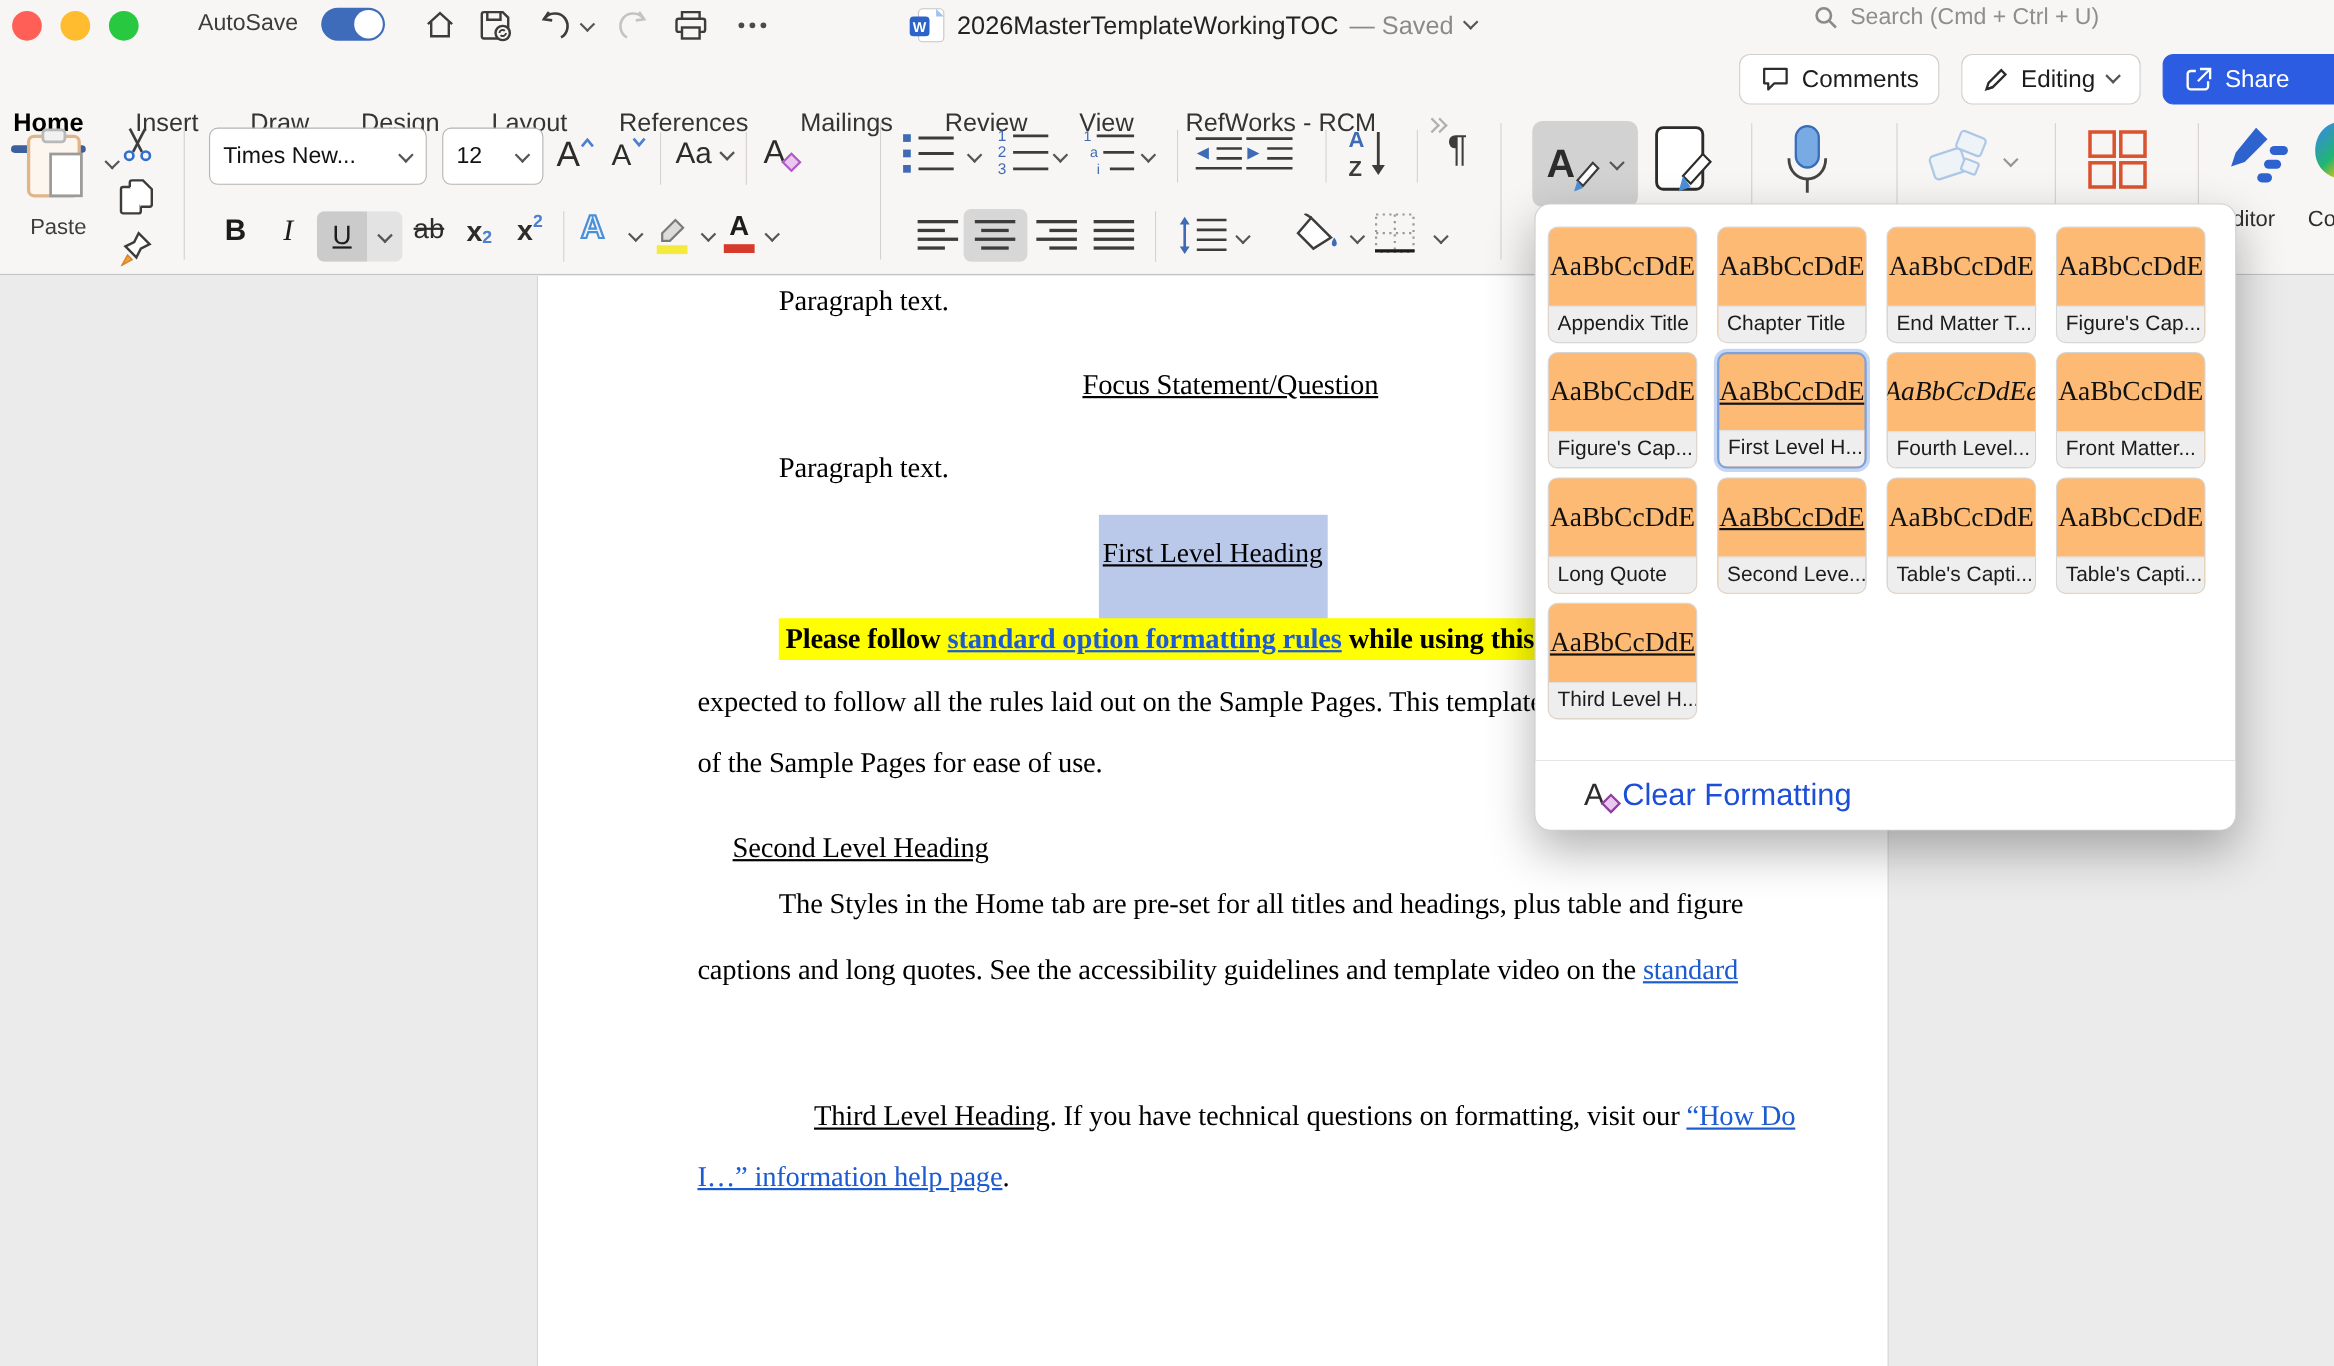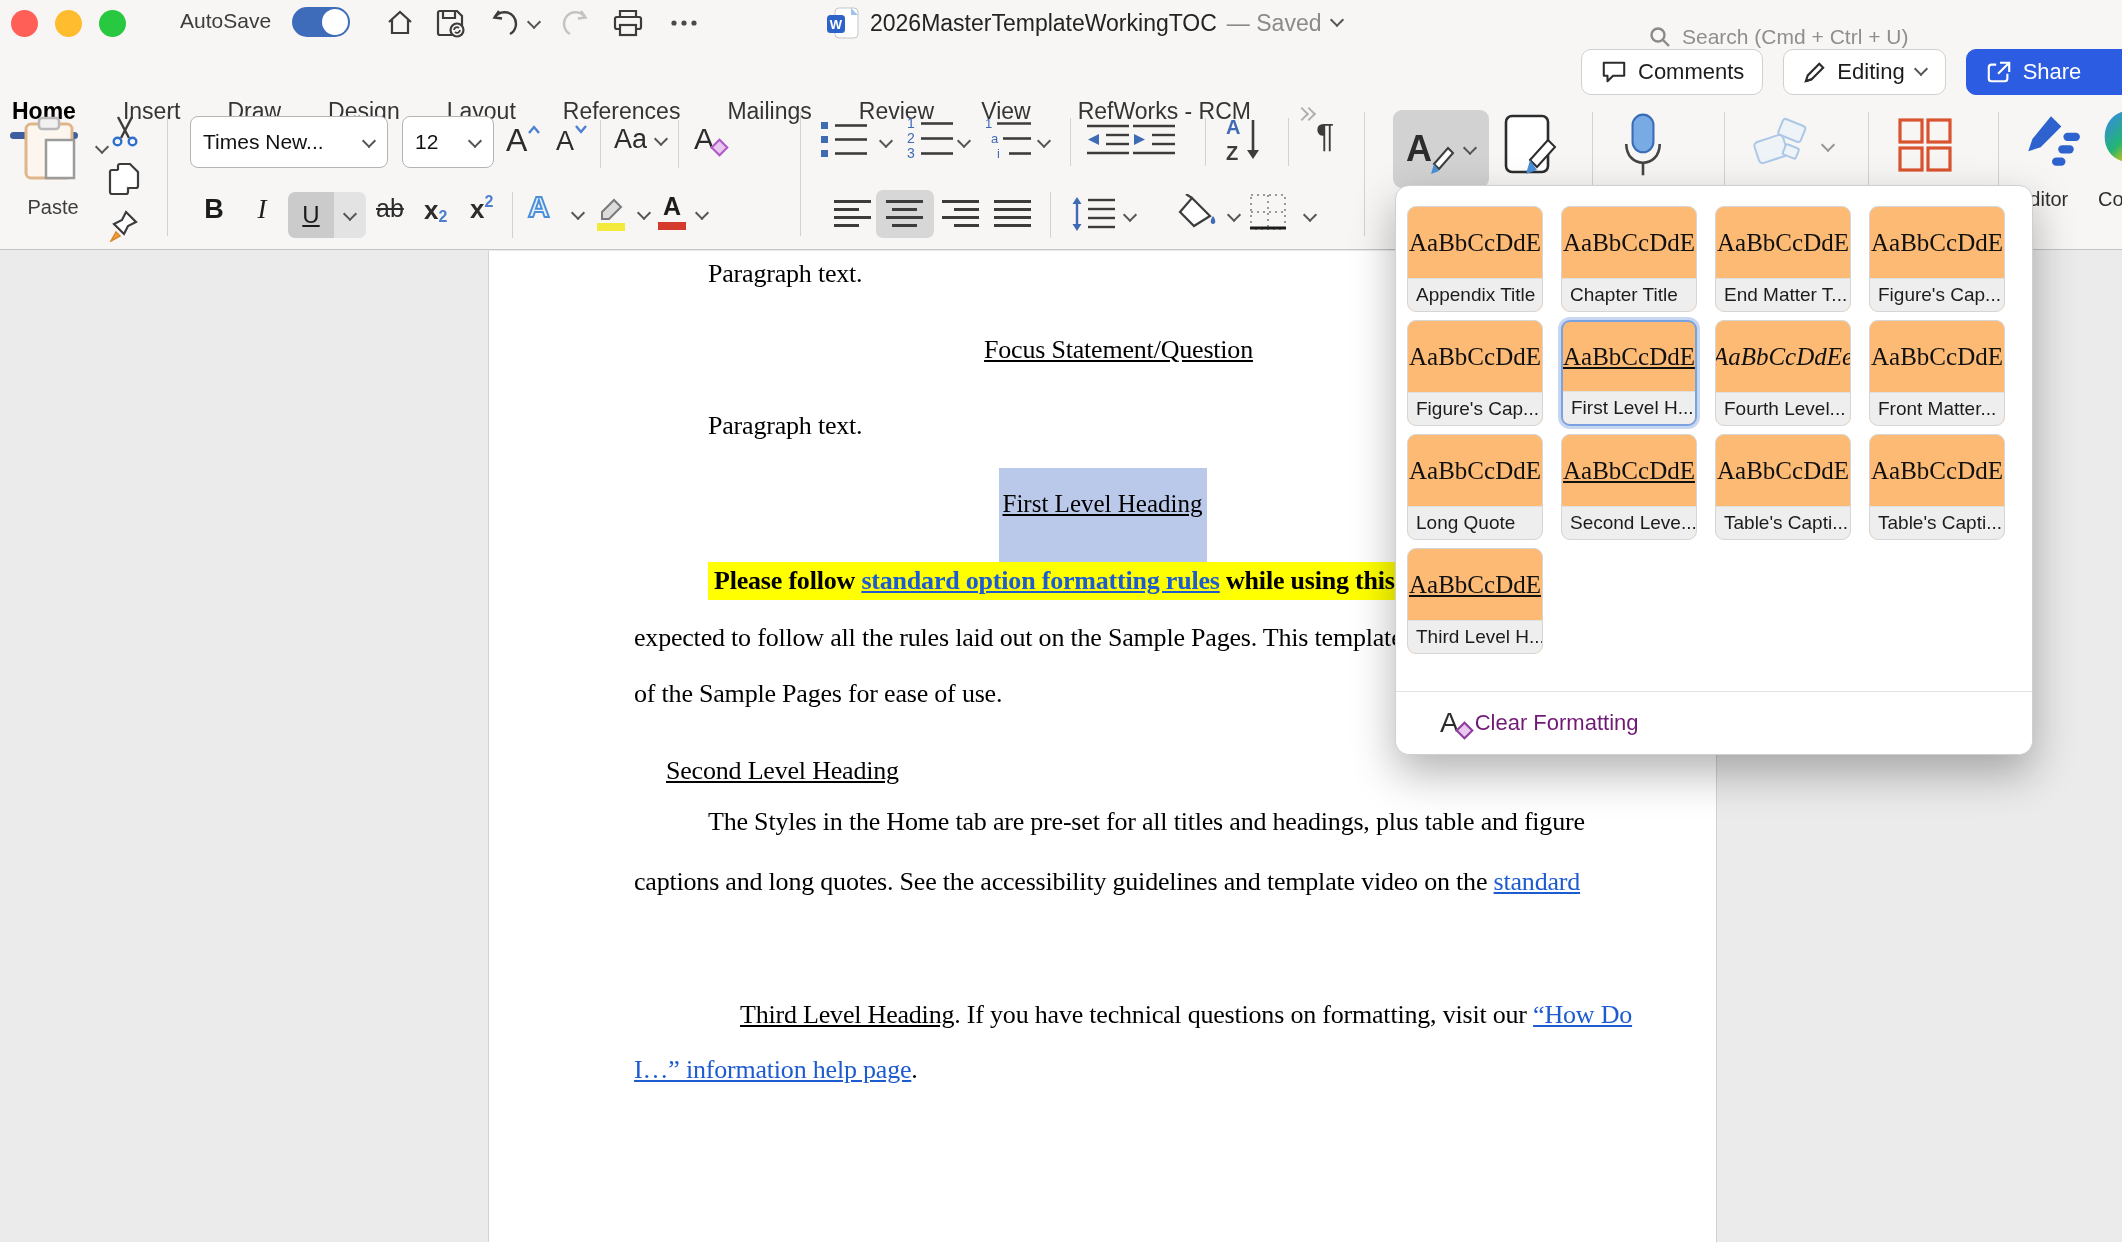--- a/index.html
+++ b/index.html
@@ -15,21 +15,21 @@
   .tl.red{ left:11px; background:#ff5f57; } .tl.yel{ left:55px; background:#febc2e; } .tl.grn{ left:99px; background:#28c840; }
   .autosave { position:absolute; left:180px; top:9px; font-size:21px; color:#3c3c3c; }
   .toggle { position:absolute; left:292px; top:7px; width:58px; height:30px; border-radius:15px; background:#3f6cba; }
   .toggle .knob { position:absolute; right:2px; top:2px; width:26px; height:26px; border-radius:50%; background:#fff; }
   .qbtn { position:absolute; top:7px; width:36px; height:32px; display:flex; align-items:center; justify-content:center; }
   .chev { width:12px; height:12px; position:relative; }
   .chev::before { content:""; position:absolute; left:1px; top:0; width:8px; height:8px; border-right:2.4px solid #555; border-bottom:2.4px solid #555; transform:rotate(45deg); }
   .doc-title { position:absolute; left:826px; top:6px; display:flex; align-items:center; gap:10px; }
   .doc-title .t { font-size:23px; color:#232323; }
   .doc-title .saved { font-size:23px; color:#8a8a8a; }
-  .search { position:absolute; left:1648px; top:25px; display:flex; align-items:flex-end; gap:10px; }
+  .search { position:absolute; left:1648px; top:4px; display:flex; align-items:flex-end; gap:10px; }
   .search .ph { font-size:21px; color:#8e8e8e; }
 
   
   .tabsrow { position:absolute; top:44px; left:0; right:0; height:56px; }
   .tabs { position:absolute; left:12px; top:10px; display:flex; gap:47px; align-items:baseline; }
   .tab { font-size:23px; color:#343434; padding-bottom:6px; position:relative; white-space:nowrap; }
   .tab.active { color:#000; font-weight:700;margin-top:44px; }
   .tab.active::after { content:""; position:absolute; left:-2px; right:-2px; bottom:-8px; height:7px; border-radius:4px; background:#3d5f9e; }
   .moretabs { display:flex; margin-left:2px; }
   .moretabs span { width:10px; height:10px; border-top:2.4px solid #b0b0b0; border-right:2.4px solid #b0b0b0; transform:rotate(45deg); margin-left:-3px; margin-top:4px; }
@@ -67,21 +67,21 @@
   .panel { position:absolute; left:1395px; top:185px; width:638px; height:570px; background:#fff; border:1px solid #cfcfcf; border-radius:14px; box-shadow:0 18px 44px rgba(0,0,0,.30); z-index:60; }
   .cards { position:absolute; left:11px; top:20px; display:grid; grid-template-columns:repeat(4,136px); grid-auto-rows:106px; column-gap:18px; row-gap:8px; }
   .card { border:1px solid #d6d6d6; border-radius:9px; background:#fdba74; overflow:hidden; display:flex; flex-direction:column; }
   .card .prev { flex:1; display:flex; align-items:center; justify-content:center; font-family:"Liberation Serif", serif; font-size:25px; color:#111; white-space:nowrap; }
   .card .prev.pu { text-decoration:underline; }
   .card .prev.pi { font-style:italic; }
   .card .clabel { height:33px; line-height:32px; background:#efeeee; border-top:1px solid #e0e0e0; font-size:19px; color:#1c1c1c; padding-left:8px; white-space:nowrap; overflow:hidden; }
   .card.sel { border:2px solid #7aa2e0; box-shadow:0 0 0 3px #c7d7f2; }
   .pdiv { position:absolute; left:0; right:0; top:505px; height:1px; background:#e3e3e3; }
   .clearrow { position:absolute; left:0; right:0; top:506px; bottom:0; display:flex; align-items:center; gap:16px; padding-left:44px; border-radius:0 0 14px 14px; background:#fff; }
-  .clearrow .cf { font-size:22px; color:#701a75; }
+  .clearrow .cf { font-size:28px; color:#1d4ed8; }
   .cfA { position:relative; font-size:28px; color:#2c2c2c; }
   .cfA i { position:absolute; right:-12px; bottom:2px; width:13px; height:13px; background:#e9c7ef; border:2px solid #8f3d9e; transform:rotate(45deg); }
 </style>
 </head>
 <body>
 
 <div class="app">
 <header>
 
   <div class="titlebar">

